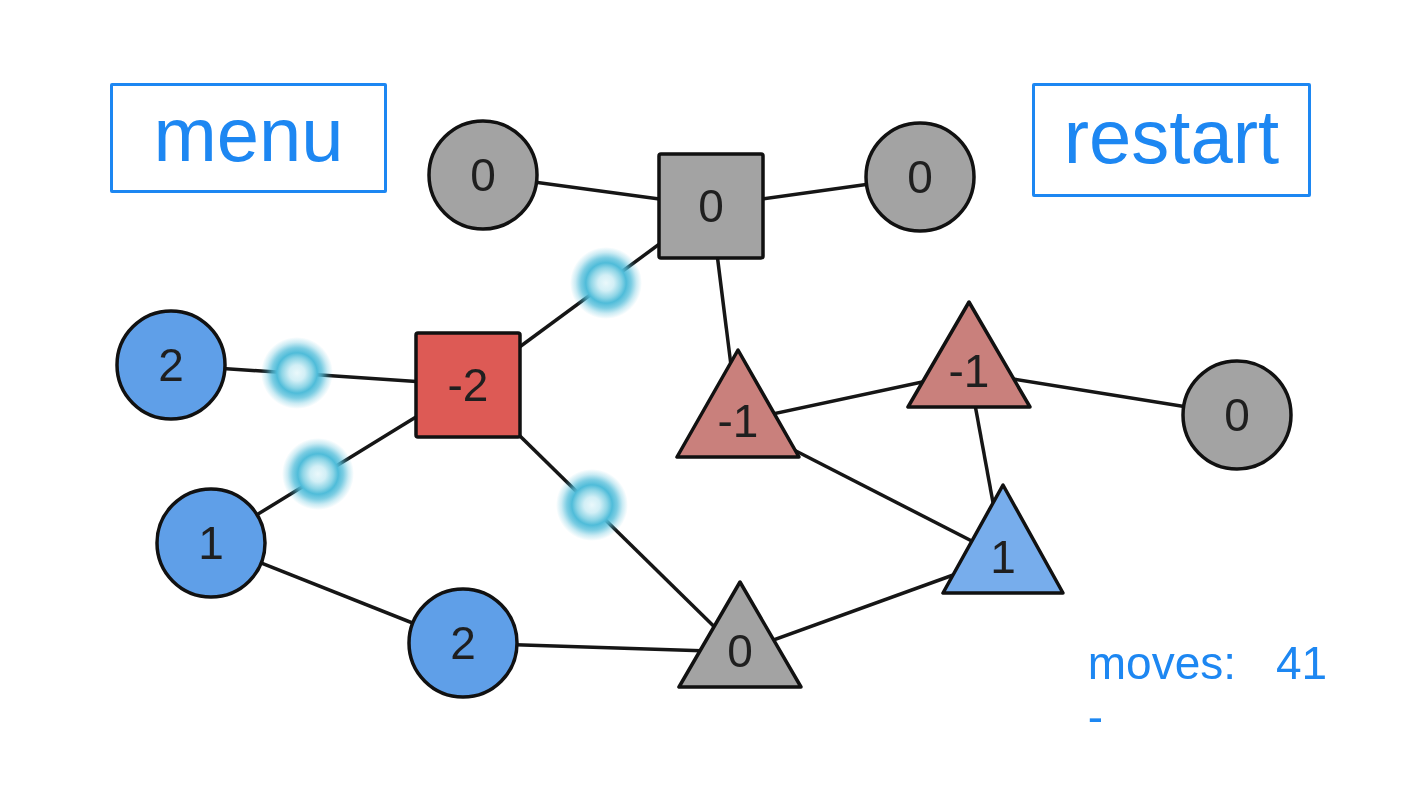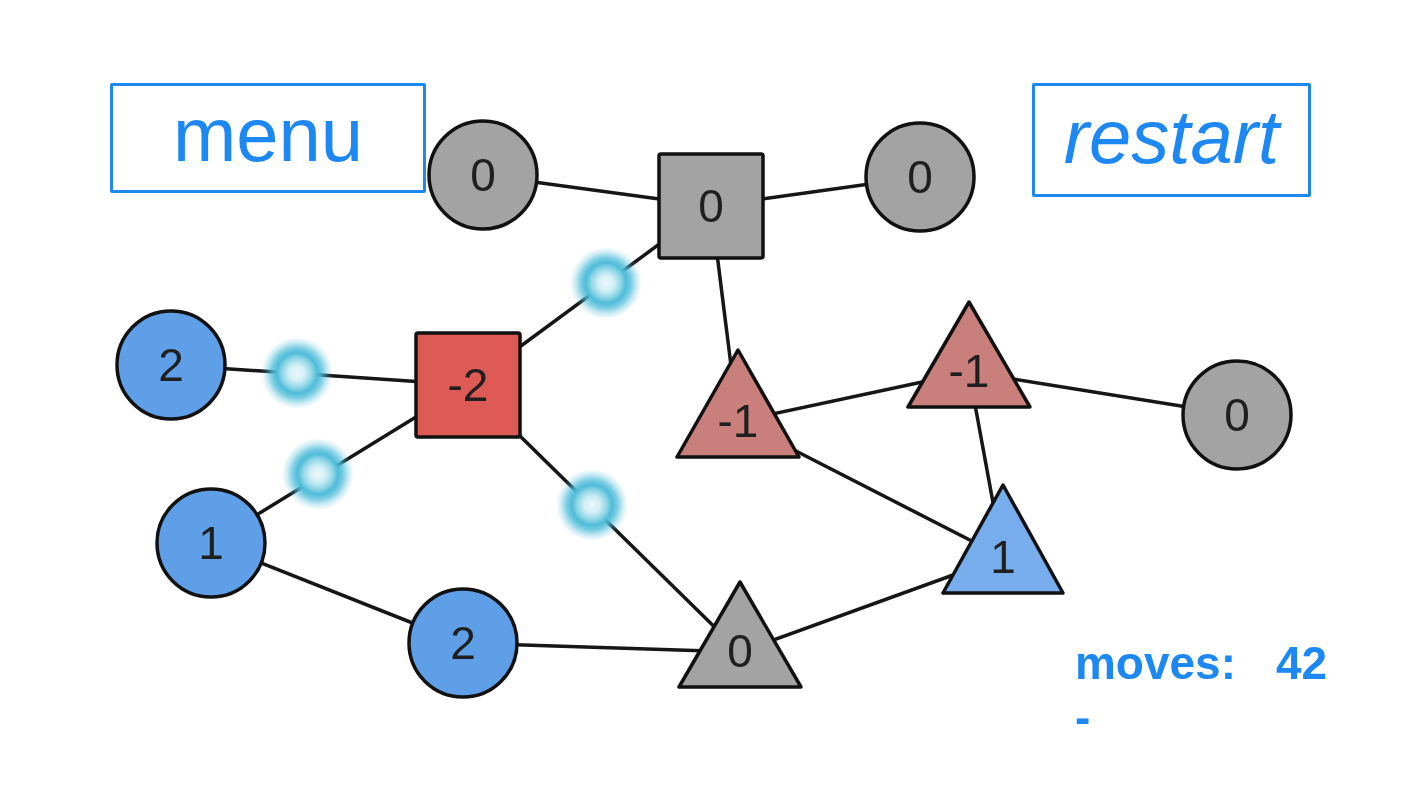--- a/index.html
+++ b/index.html
@@ -21,42 +21,42 @@
     border-radius: 2px;
     color: var(--accent, #1d87f2);
     font-family: "Liberation Sans", sans-serif;
     font-weight: 300;
     font-size: 76px;
     line-height: 1;
     padding: 0 0 6px 0;
     cursor: pointer;
     box-sizing: border-box;
   }
-  .btn-menu    { left: 110px;  top: 83px; width: 316px; height: 110px; }
-  .btn-restart { left: 1032px; top: 83px; width: 279px; height: 114px; font-style: italic; }
+  .btn-menu    { left: 110px;  top: 83px; width: 277px; height: 110px; }
+  .btn-restart { left: 1032px; top: 83px; width: 279px; height: 114px; }
   #graph { position: absolute; left: 0; top: 0; }
   #graph text {
     font-family: "Liberation Sans", sans-serif;
     font-weight: 300;
     font-size: 46px;
     fill: #1f1f1f;
     text-anchor: middle;
     dominant-baseline: central;
     pointer-events: none;
   }
   .scoreboard {
     position: absolute;
     top: 636px;
     right: 84px;
     display: grid;
     grid-template-columns: auto 54px;
     column-gap: 40px;
     color: var(--accent, #1d87f2);
     font-size: 46px;
-    font-weight: 700;
+    font-weight: 400;
     line-height: 54px;
   }
   .sb-label { text-align: right; }
   .sb-value { text-align: left; }
 </style>
 </head>
 <body>
 
 <div class="stage">
 
@@ -145,17 +145,17 @@
         </g>
         <g>
           <polygon points="740,582 679,687 801,687" stroke-linejoin="round" fill="#a3a3a3" stroke="#111111" stroke-width="3.5"></polygon>
           <text x="740" y="651">0</text>
         </g>
       </g>
   </svg>
 
   <div class="scoreboard">
     <span class="sb-label">moves:</span>
-    <span class="sb-value">42</span>
+    <span class="sb-value">41</span>
     <span class="sb-value">-</span>
   </div>
 
 </div>
 
 </body></html>

